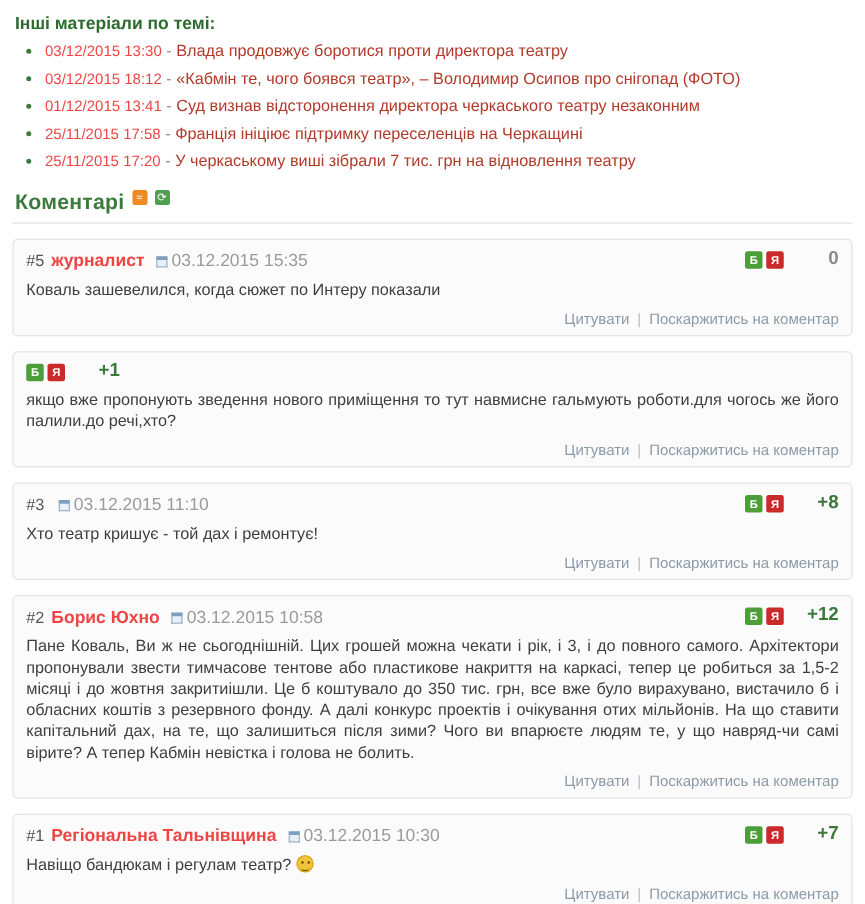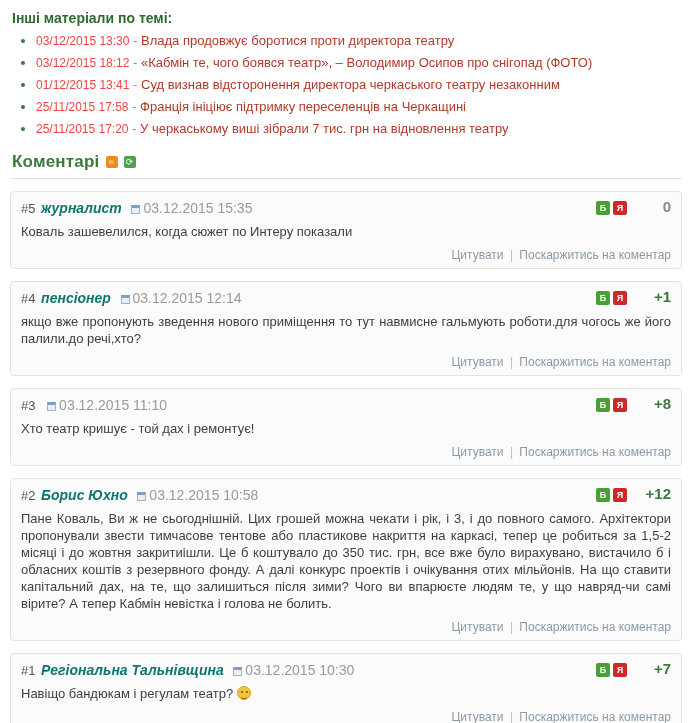--- a/index.html
+++ b/index.html
@@ -37,21 +37,21 @@
   .rel-dash { color: #8f8f8f; }
   .rel-link {
     color: #b23a2a;
     text-decoration: none;
     font-size: 13px;
   }
 
   
   .comments-header {
     display: flex;
-    align-items: center;
+    align-items: flex-start;
     gap: 6px;
     border-bottom: 1px solid #e2e2e2;
     padding: 4px 0 6px 2px;
     margin-bottom: 12px;
   }
   .comments-title {
     font-size: 17px;
     font-weight: bold;
     color: #3b7a3b;
     letter-spacing: 0.2px;
@@ -80,25 +80,24 @@
   .c-top {
     display: flex;
     align-items: flex-start;
   }
   .c-head {
     flex: 1 1 auto;
     line-height: 16px;
   }
   .c-num { color: #555555; font-size: 13px; }
   .c-author {
-    color: #0f766e;
+    color: #ef4444;
     font-weight: bold;
     font-size: 14px;
     margin-left: 2px;
-    font-style: italic;
   }
   .c-date {
     color: #9a9a9a;
     font-size: 14px;
     margin-left: 6px;
     white-space: nowrap;
   }
   .cal-icon {
     display: inline-block;
     width: 9px; height: 9px;
@@ -239,25 +238,20 @@
     <div class="c-body">Коваль зашевелился, когда сюжет по Интеру показали</div>
     <div class="c-actions">
       <a href="#">Цитувати</a>
       <span class="sep">|</span>
       <a href="#">Поскаржитись на коментар</a>
     </div>
   </div>
 
   <div class="comment">
     <div class="c-top">
-      <div class="c-head">
-        <span class="c-num">#4</span>
-        <span class="c-author">пенсіонер</span>
-        <span class="c-date"><span class="cal-icon"></span><span>03.12.2015 12:14</span></span>
-      </div>
       <div class="c-tools">
         <span class="badge badge-green">Б</span>
         <span class="badge badge-red">Я</span>
       </div>
       <div class="c-score pos">+1</div>
     </div>
     <div class="c-body">якщо вже пропонують зведення нового приміщення то тут навмисне гальмують роботи.для чогось же його палили.до речі,хто?</div>
     <div class="c-actions">
       <a href="#">Цитувати</a>
       <span class="sep">|</span>

